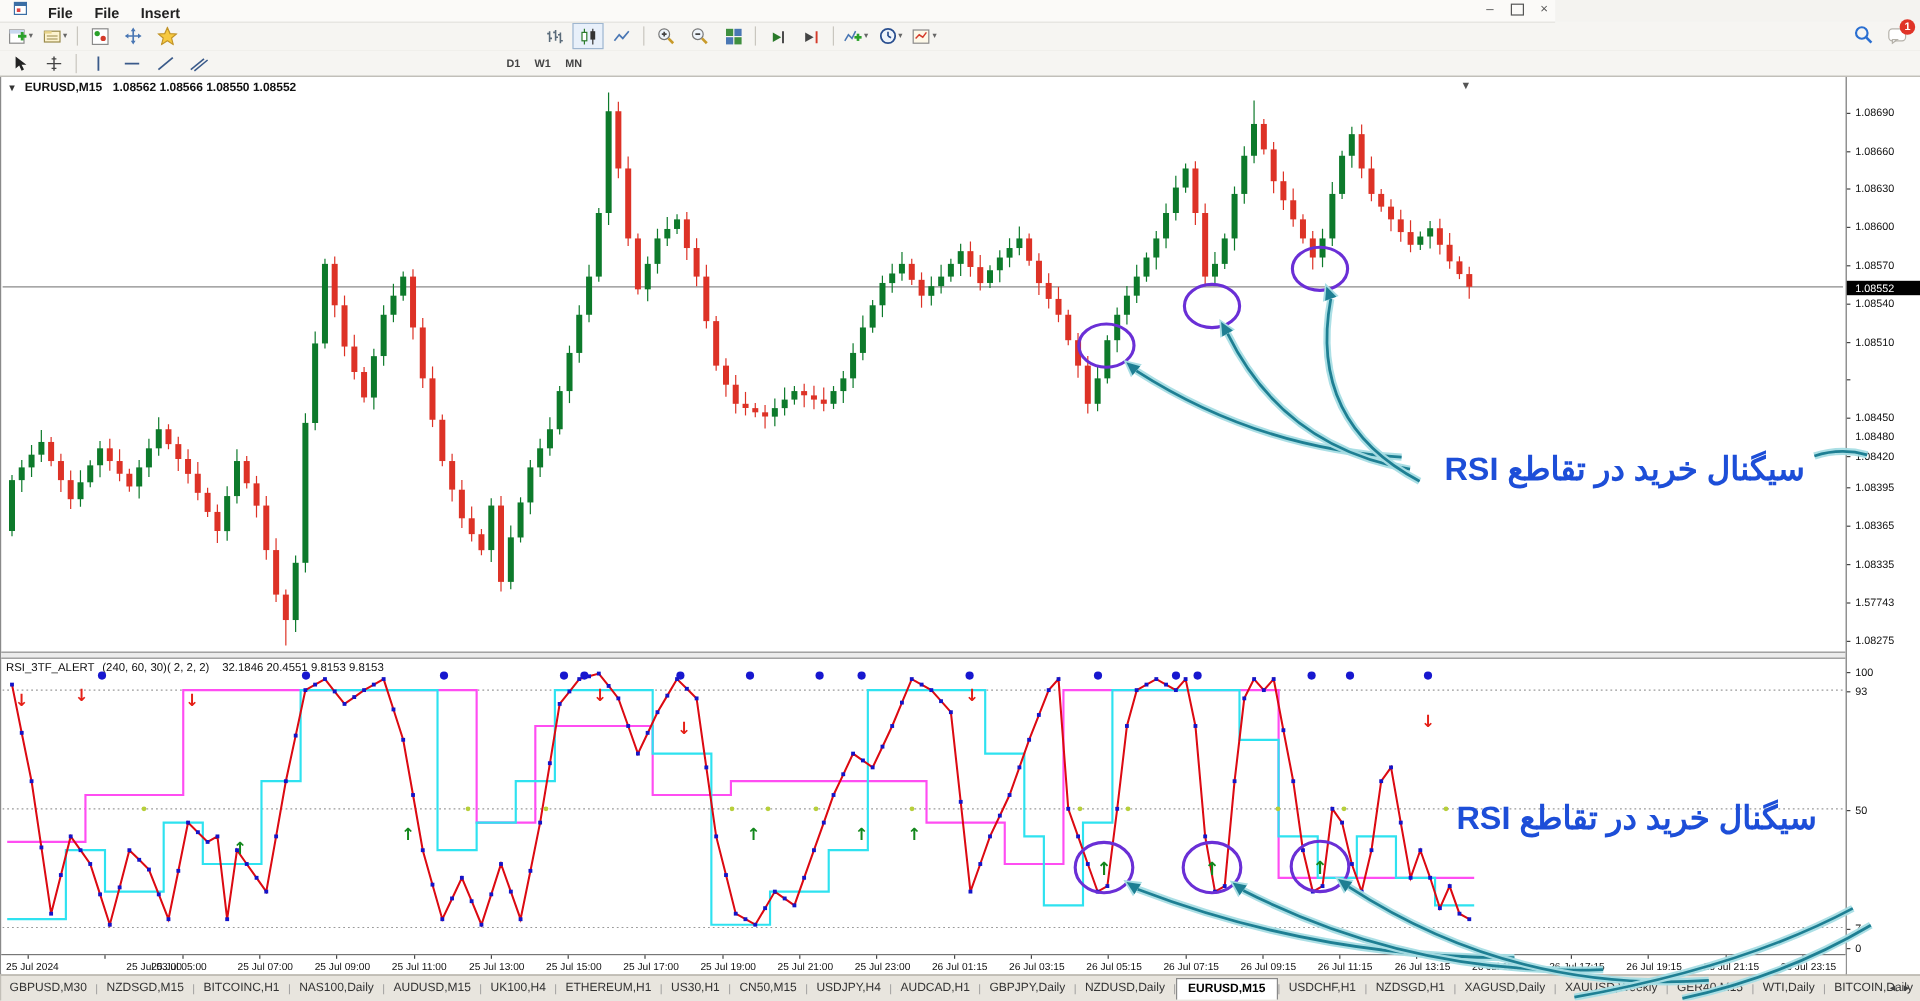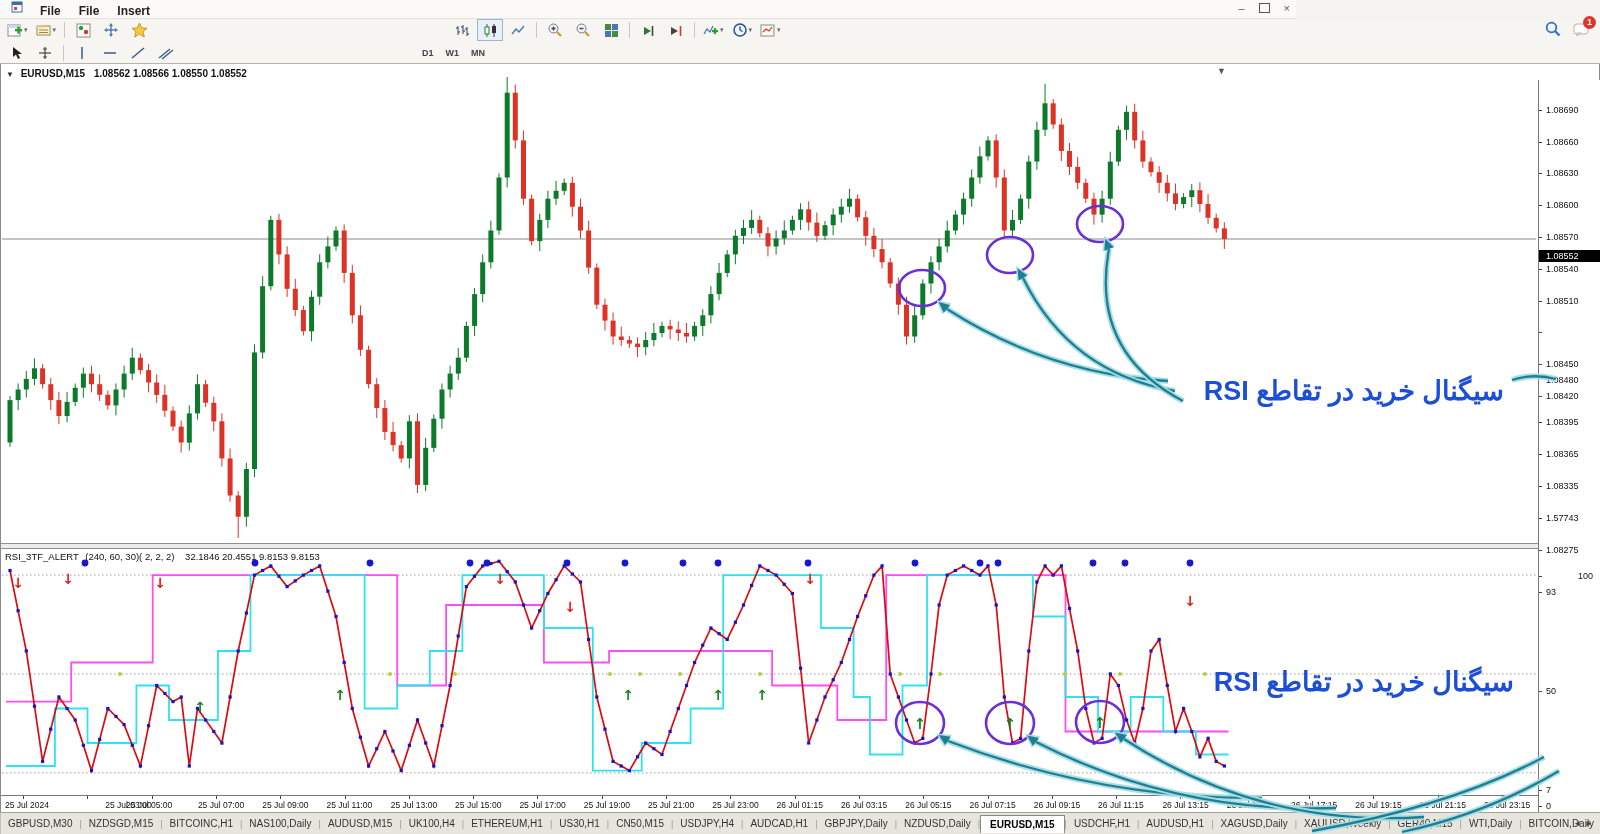--- a/index.html
+++ b/index.html
@@ -27,21 +27,21 @@
   
   #search-bell{position:absolute;right:10px;top:21px;display:flex;gap:12px;align-items:center;z-index:7;}
   #bell-badge{position:absolute;right:-6px;top:-6px;background:#e03428;color:#fff;border-radius:50%;width:13px;height:13px;font-size:9px;display:flex;align-items:center;justify-content:center;font-weight:700;}
   
   #chart-frame{position:absolute;left:0;top:63px;width:1600px;height:749px;background:#fff;border:1px solid #8a8a8a;box-sizing:border-box;z-index:1;}
   #chart-title{position:absolute;left:5px;top:4px;font-size:10px;font-weight:700;color:#111;z-index:3;}
   #chart-title .collapse{font-size:8px;color:#333;margin-right:4px;}
   #shift-marker{position:absolute;left:1216px;top:2px;font-size:9px;color:#555;z-index:3;}
   #ind-title{position:absolute;left:4px;top:487px;font-size:9.5px;color:#111;z-index:3;background:rgba(255,255,255,.0);}
   #splitter{position:absolute;left:0;top:479px;width:1537px;height:4px;background:#ececec;border-top:1px solid #8f8f8f;border-bottom:1px solid #8f8f8f;z-index:3;}
-  #price-axis{position:absolute;left:1537px;top:16px;width:62px;height:749px;background:#fff;border-left:1px solid #777;z-index:3;}
+  #price-axis{position:absolute;left:1537px;top:0;width:62px;height:749px;background:#fff;border-left:1px solid #777;z-index:3;}
   .ax-label{position:absolute;left:7px;font-size:9px;color:#111;white-space:nowrap;}
   .ax-tick{position:absolute;left:0;width:3px;height:1px;background:#444;}
   #price-tag{position:absolute;left:0;width:100%;background:#000;color:#fff;font-size:9px;padding:1px 0 1px 7px;box-sizing:border-box;z-index:4;}
   #time-axis{position:absolute;left:0;top:731px;width:1537px;height:18px;background:#fff;border-top:1px solid #777;z-index:3;}
   .t-label{position:absolute;top:4px;font-size:8.5px;color:#111;white-space:nowrap;}
   .t-tick{position:absolute;top:0;width:1px;height:3px;background:#444;}
   
   #tabbar{position:absolute;left:0;top:812px;width:1600px;height:22px;background:#e8e5de;border-top:1px solid #a8a49c;display:flex;align-items:center;z-index:2;box-sizing:border-box;}
   .tab-lead{width:14px;height:100%;border-right:1px solid #c2bfb7;}
   .tab{font-size:10px;color:#333;padding:3px 7px;white-space:nowrap;}
@@ -303,21 +303,21 @@
         <div class="ax-tick" style="top: 374.22px;"></div>
         <div class="ax-label" style="top: 369.22px;">1.08365</div>
         <div class="ax-tick" style="top: 406.02px;"></div>
         <div class="ax-label" style="top: 401.02px;">1.08335</div>
         <div class="ax-tick" style="top: 437.82px;"></div>
         <div class="ax-label" style="top: 432.82px;">1.57743</div>
         <div class="ax-tick" style="top: 469.62px;"></div>
         <div class="ax-label" style="top: 464.62px;">1.08275</div>
         <div id="price-tag" style="top: 170px;">1.08552</div>
         <div class="ax-tick" style="top: 496px;"></div>
-        <div class="ax-label" style="top: 491px; margin-left: 32px;">100</div>
+        <div class="ax-label" style="top: 491px;">100</div>
         <div class="ax-tick" style="top: 512.1px;"></div>
         <div class="ax-label" style="top: 507.1px;">93</div>
         <div class="ax-tick" style="top: 611px;"></div>
         <div class="ax-label" style="top: 606px;">50</div>
         <div class="ax-tick" style="top: 709.9px;"></div>
         <div class="ax-label" style="top: 704.9px;">7</div>
         <div class="ax-tick" style="top: 726px;"></div>
         <div class="ax-label" style="top: 721px;">0</div>
       </div>
     <div id="time-axis">
@@ -953,21 +953,21 @@
       <span class="tab">AUDCAD,H1</span>
       <span class="tab-sep">|</span>
       <span class="tab">GBPJPY,Daily</span>
       <span class="tab-sep">|</span>
       <span class="tab">NZDUSD,Daily</span>
       <span class="tab-sep">|</span>
       <span class="tab active">EURUSD,M15</span>
       <span class="tab-sep">|</span>
       <span class="tab">USDCHF,H1</span>
       <span class="tab-sep">|</span>
-      <span class="tab">AUDUSD,H1</span>
+      <span class="tab">NZDSGD,H1</span>
       <span class="tab-sep">|</span>
       <span class="tab">XAGUSD,Daily</span>
       <span class="tab-sep">|</span>
       <span class="tab">XAUUSD,Weekly</span>
       <span class="tab-sep">|</span>
       <span class="tab">GER40,M15</span>
       <span class="tab-sep">|</span>
       <span class="tab">WTI,Daily</span>
       <span class="tab-sep">|</span>
       <span class="tab">BITCOIN,Daily</span>

